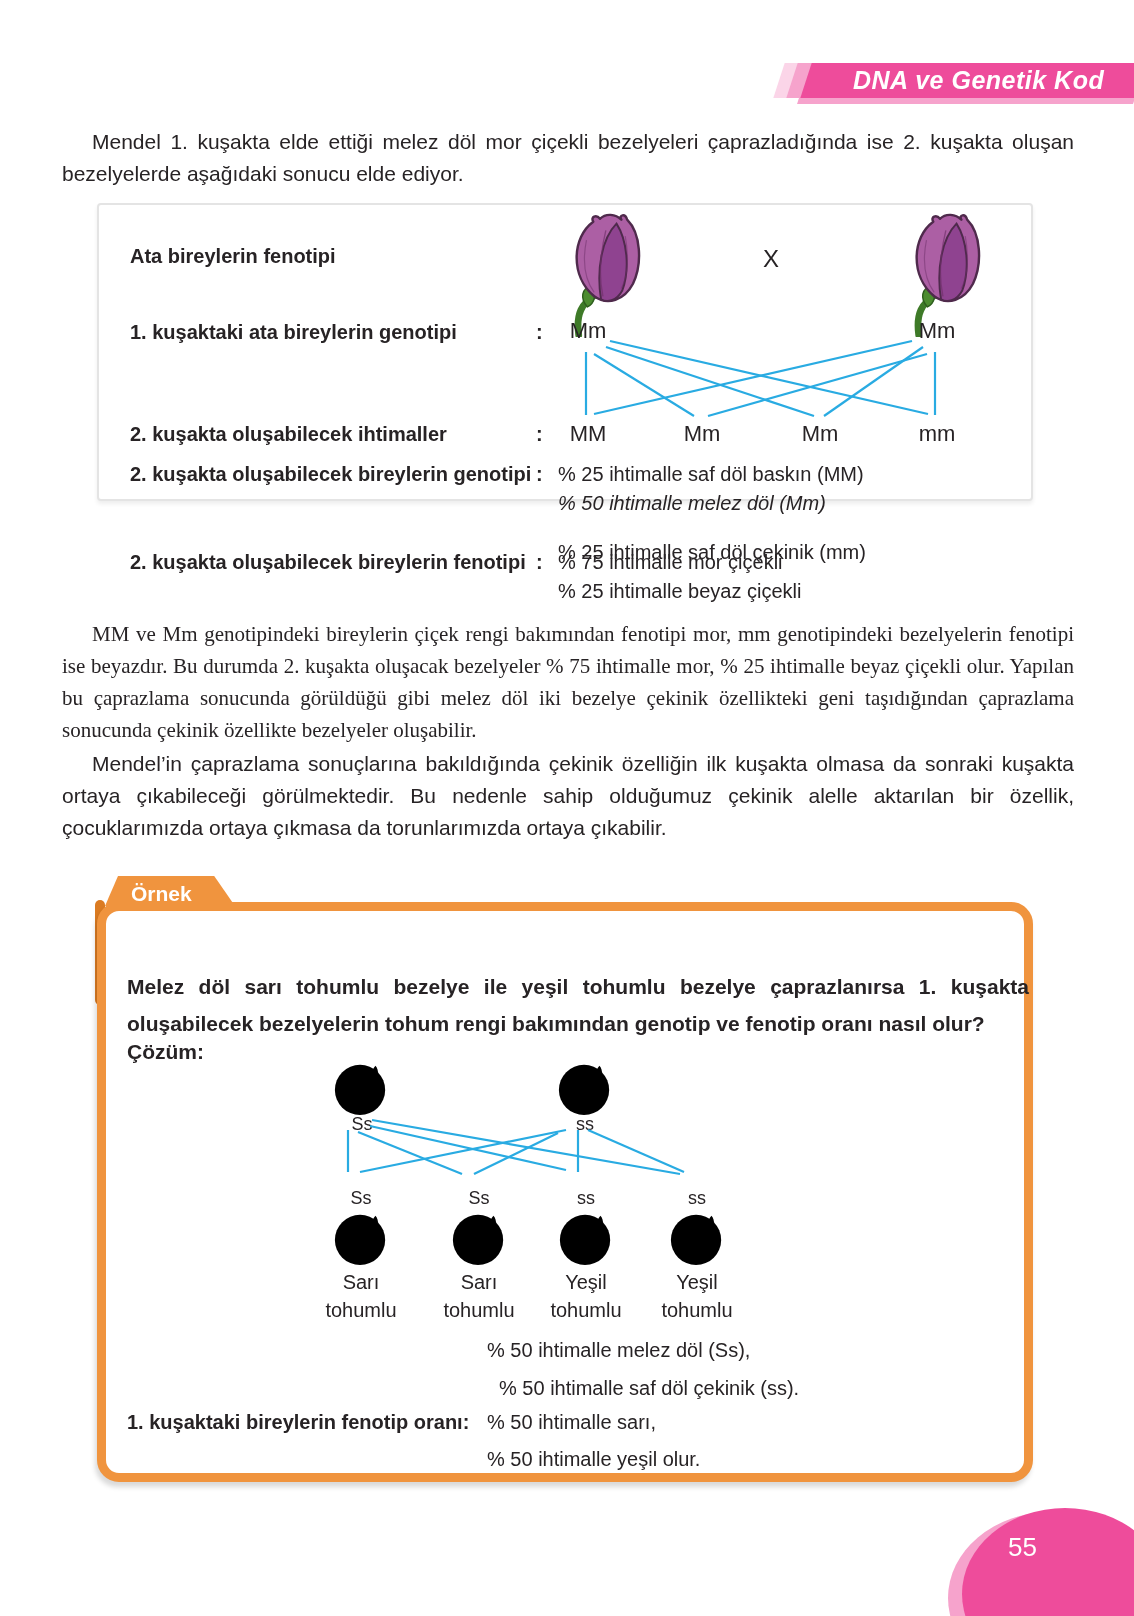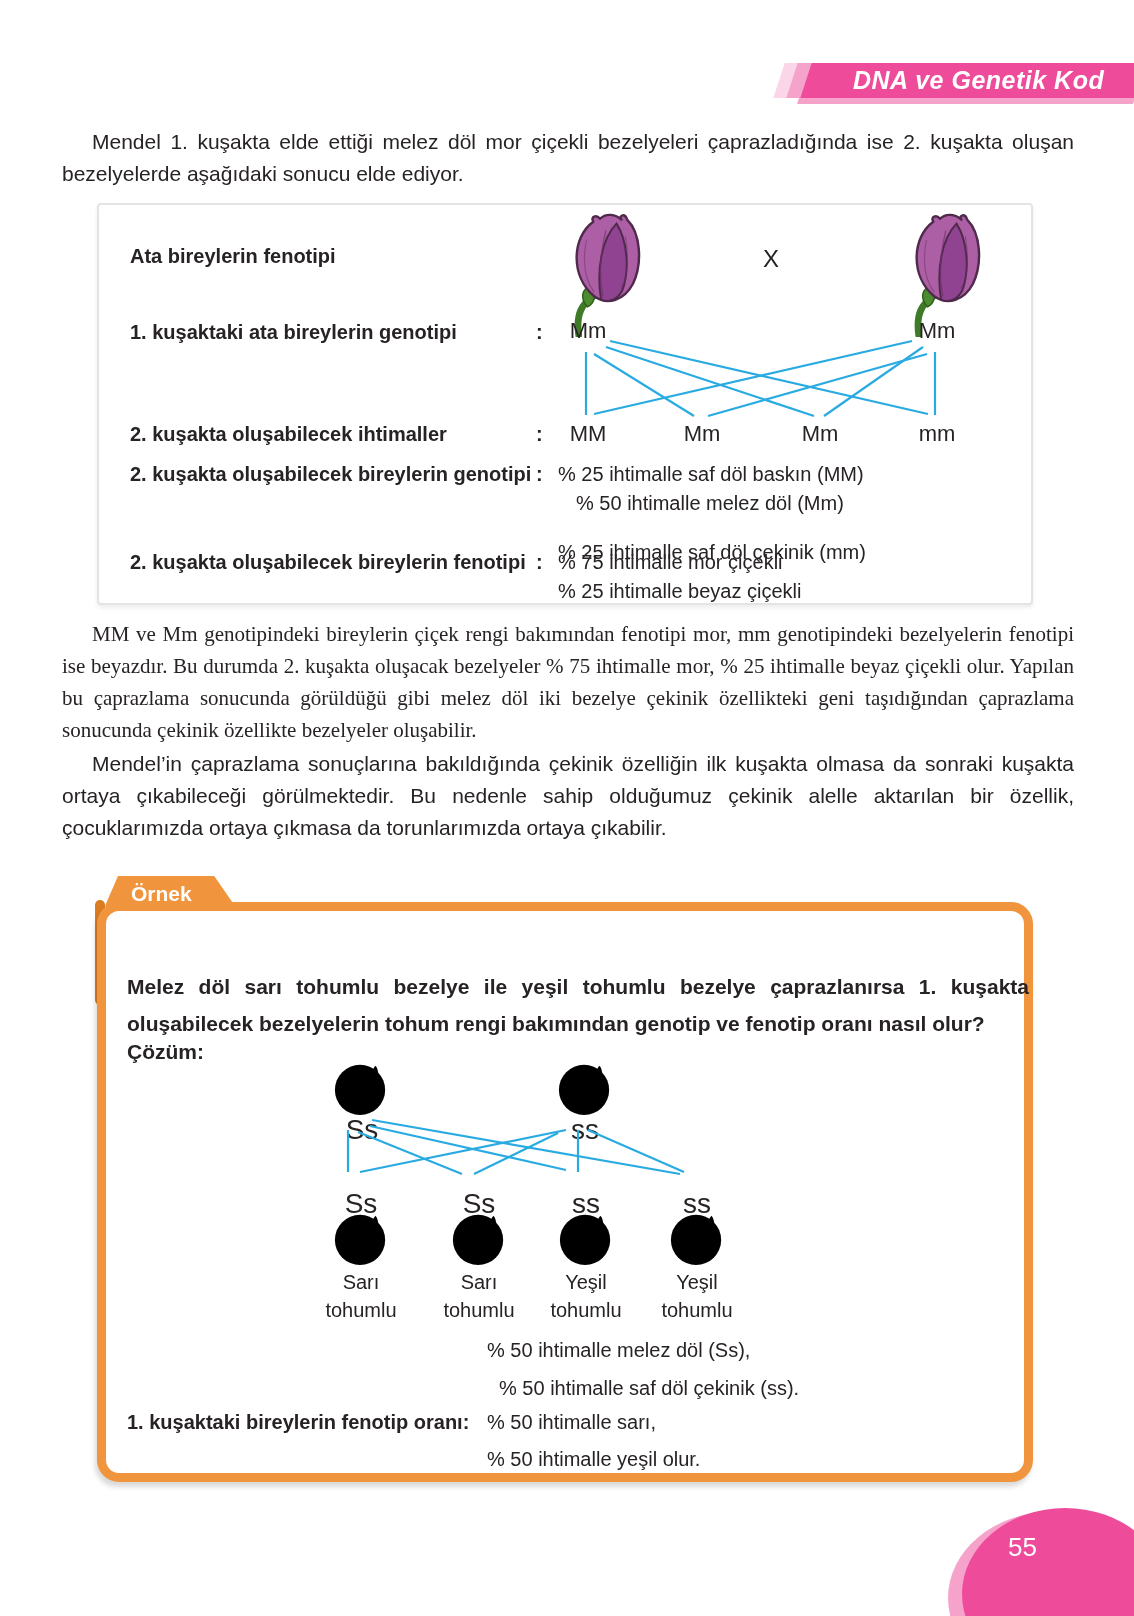--- a/index.html
+++ b/index.html
@@ -24,21 +24,21 @@
     font-size:25px;color:#fff;letter-spacing:.5px;white-space:nowrap;}
 
   
   .bodytext{position:absolute;left:62px;width:1012px;font-size:21px;line-height:32px;
     text-align:justify;text-indent:30px;color:var(--text);}
   .p-intro{top:126px;}
   .p-mid1{top:618px;font-family:Liberation Serif, serif;}
   .p-mid2{top:748px;}
 
   
-  .cross-box{position:absolute;left:97px;top:203px;width:936px;height:402px;
+  .cross-box{position:absolute;left:97px;top:203px;width:936px;height:298px;
     background:#fff;border:2px solid var(--box-border,#E4E4E4);border-radius:4px;
     box-shadow:0 3px 4px rgba(0,0,0,.07);}
   .cb-label{position:absolute;font-weight:bold;font-size:20px;white-space:nowrap;}
   .cb-colon{position:absolute;left:437px;font-weight:bold;font-size:20px;}
   .cb-value{position:absolute;font-size:20px;white-space:nowrap;}
   .genotype{position:absolute;font-size:22px;white-space:nowrap;transform:translateX(-50%);}
   .flower{position:absolute;width:88px;height:126px;}
   .x-symbol{position:absolute;font-size:24px;}
 
   
@@ -50,21 +50,21 @@
   .tab-accent{position:absolute;left:95px;top:900px;width:10px;height:105px;
     background:var(--orange-dark,#DB7B22);border-radius:5px;z-index:1;}
   .example-box{position:absolute;left:97px;top:902px;width:936px;height:580px;
     background:#fff;border:9px solid var(--orange,#F0943E);border-radius:22px;
     box-shadow:-2px 5px 5px rgba(0,0,0,.15);z-index:2;}
   .ex-given{position:absolute;left:21px;top:22px;font-style:italic;font-size:21px;}
   .ex-question{position:absolute;left:21px;top:57px;width:902px;font-weight:bold;
     font-size:21px;line-height:37px;text-align:justify;}
   .ex-solution{position:absolute;left:21px;top:129px;font-weight:bold;font-size:21px;}
   .pea{position:absolute;width:58px;height:60px;}
-  .pea-genotype{position:absolute;font-size:28px;transform:translateX(-50%);white-space:nowrap;}
+  .pea-genotype{position:absolute;font-size:18px;transform:translateX(-50%);white-space:nowrap;}
   .pea-name{position:absolute;width:140px;text-align:center;font-size:20px;
     line-height:28px;transform:translateX(-50%);}
   .ex-row-label{position:absolute;left:21px;font-weight:bold;font-size:20px;white-space:nowrap;}
   .ex-row-value{position:absolute;left:381px;font-size:20px;white-space:nowrap;}
 
   
   .lines-overlay{position:absolute;left:0;top:0;width:1134px;height:1616px;
     pointer-events:none;z-index:4;}
   .lines-overlay line{stroke:var(--blue,#29ABE2);stroke-width:2.2;}
 
@@ -140,21 +140,21 @@
     <span class="cb-label" style="left:31px;top:218px;">2. kuşakta oluşabilecek ihtimaller</span>
     <span class="cb-colon" style="top:218px;">:</span>
     <span class="genotype" style="left:489px;top:216px;">MM</span>
     <span class="genotype" style="left:603px;top:216px;">Mm</span>
     <span class="genotype" style="left:721px;top:216px;">Mm</span>
     <span class="genotype" style="left:838px;top:216px;">mm</span>
 
     <span class="cb-label" style="left:31px;top:258px;text-align:center;">2. kuşakta oluşabilecek bireylerin genotipi</span>
     <span class="cb-colon" style="top:258px;">:</span>
     <span class="cb-value" style="left:459px;top:258px;">% 25 ihtimalle saf döl baskın (MM)</span>
-    <span class="cb-value" style="left:477px;top:287px;">% 50 ihtimalle melez döl (Mm)</span>
+    <span class="cb-value" style="left:459px;top:287px;font-style:italic;">% 50 ihtimalle melez döl (Mm)</span>
     <span class="cb-value" style="left:459px;top:316px;margin-top:20px;">% 25 ihtimalle saf döl çekinik (mm)</span>
 
     <span class="cb-label" style="left:31px;top:346px;">2. kuşakta oluşabilecek bireylerin fenotipi</span>
     <span class="cb-colon" style="top:346px;">:</span>
     <span class="cb-value" style="left:459px;top:346px;">% 75 ihtimalle mor çiçekli</span>
     <span class="cb-value" style="left:459px;top:375px;">% 25 ihtimalle beyaz çiçekli</span>
   </div>
 
   <p class="bodytext p-mid1">MM ve Mm genotipindeki bireylerin çiçek rengi bakımından fenotipi mor, mm genotipindeki bezelyelerin fenotipi ise beyazdır. Bu durumda 2. kuşakta oluşacak bezelyeler % 75 ihtimalle mor, % 25 ihtimalle beyaz çiçekli olur. Yapılan bu çaprazlama sonucunda görüldüğü gibi melez döl iki bezelye çekinik özellikteki geni taşıdığından çaprazlama sonucunda çekinik özellikte bezelyeler oluşabilir.</p>
   <p class="bodytext p-mid2">Mendel’in çaprazlama sonuçlarına bakıldığında çekinik özelliğin ilk kuşakta olmasa da sonraki kuşakta ortaya çıkabileceği görülmektedir. Bu nedenle sahip olduğumuz çekinik alelle aktarılan bir özellik, çocuklarımızda ortaya çıkmasa da torunlarımızda ortaya çıkabilir.</p>

